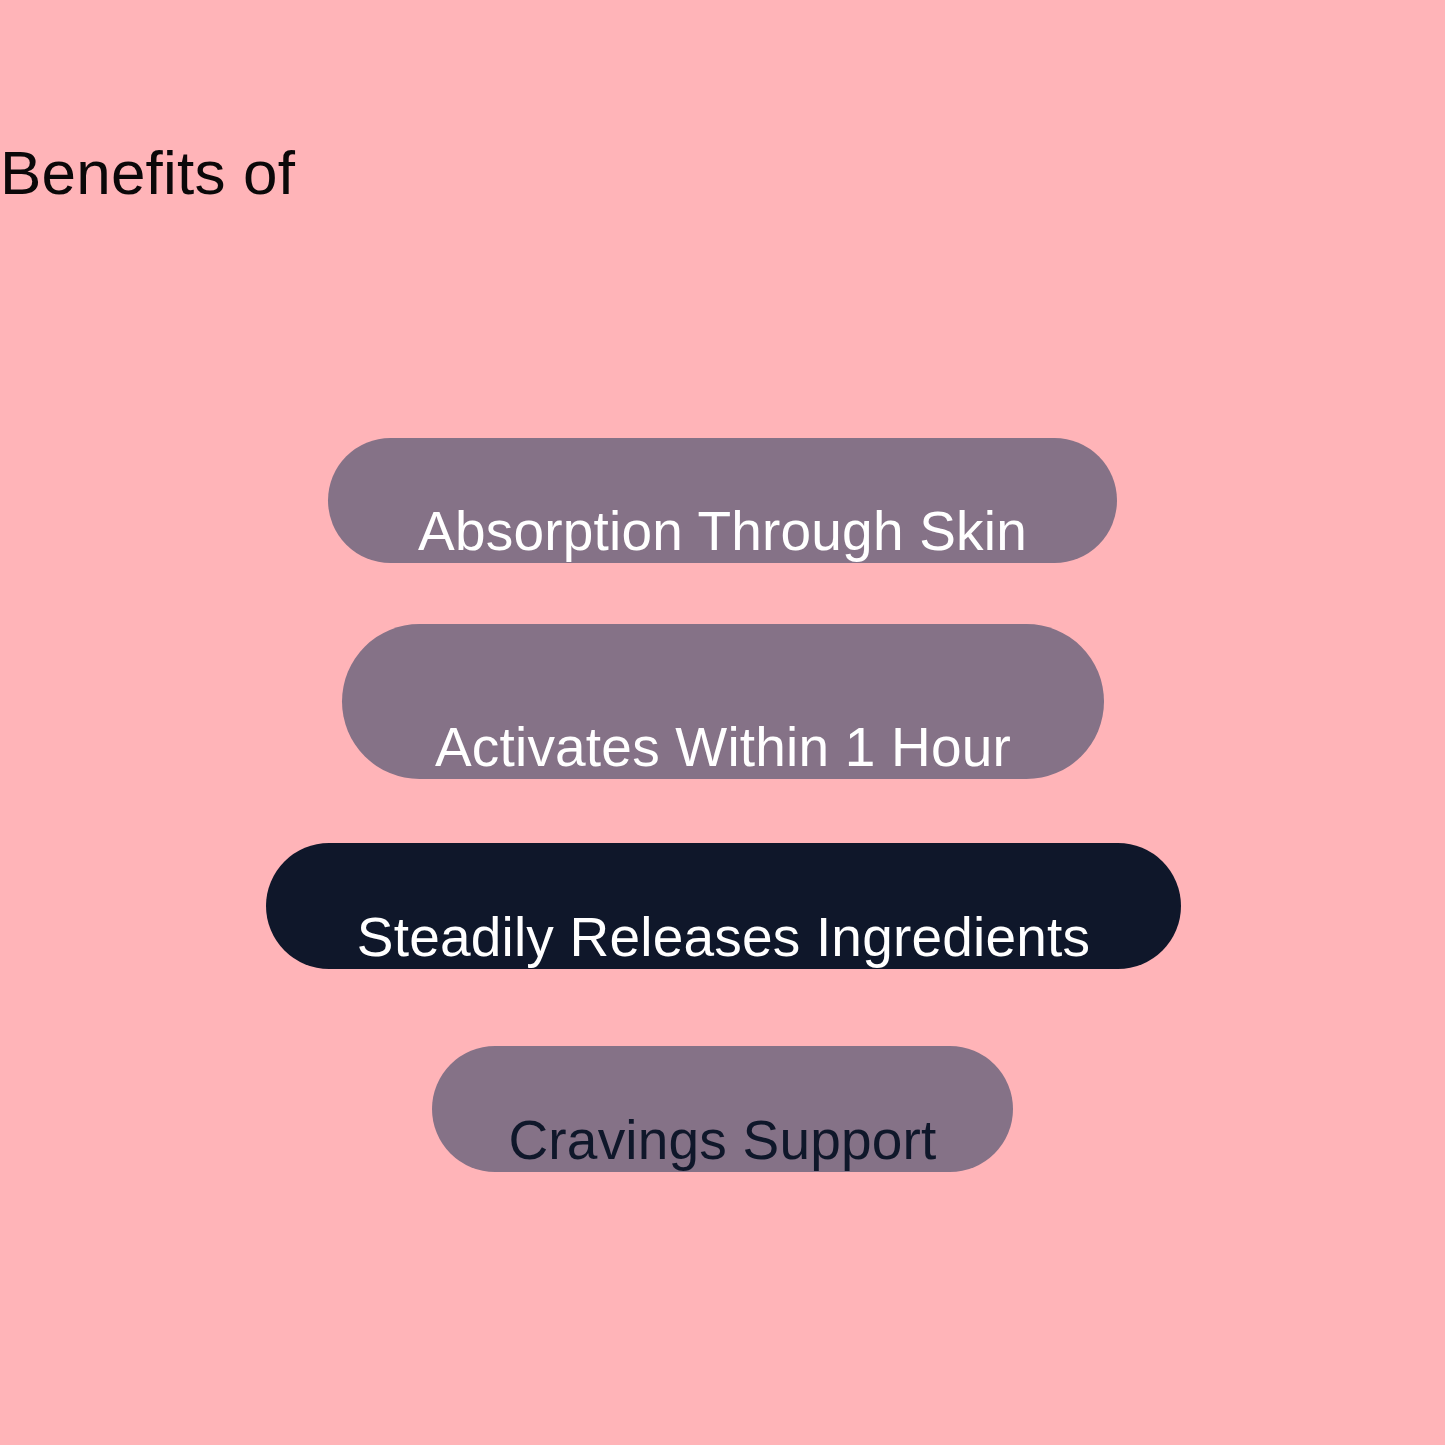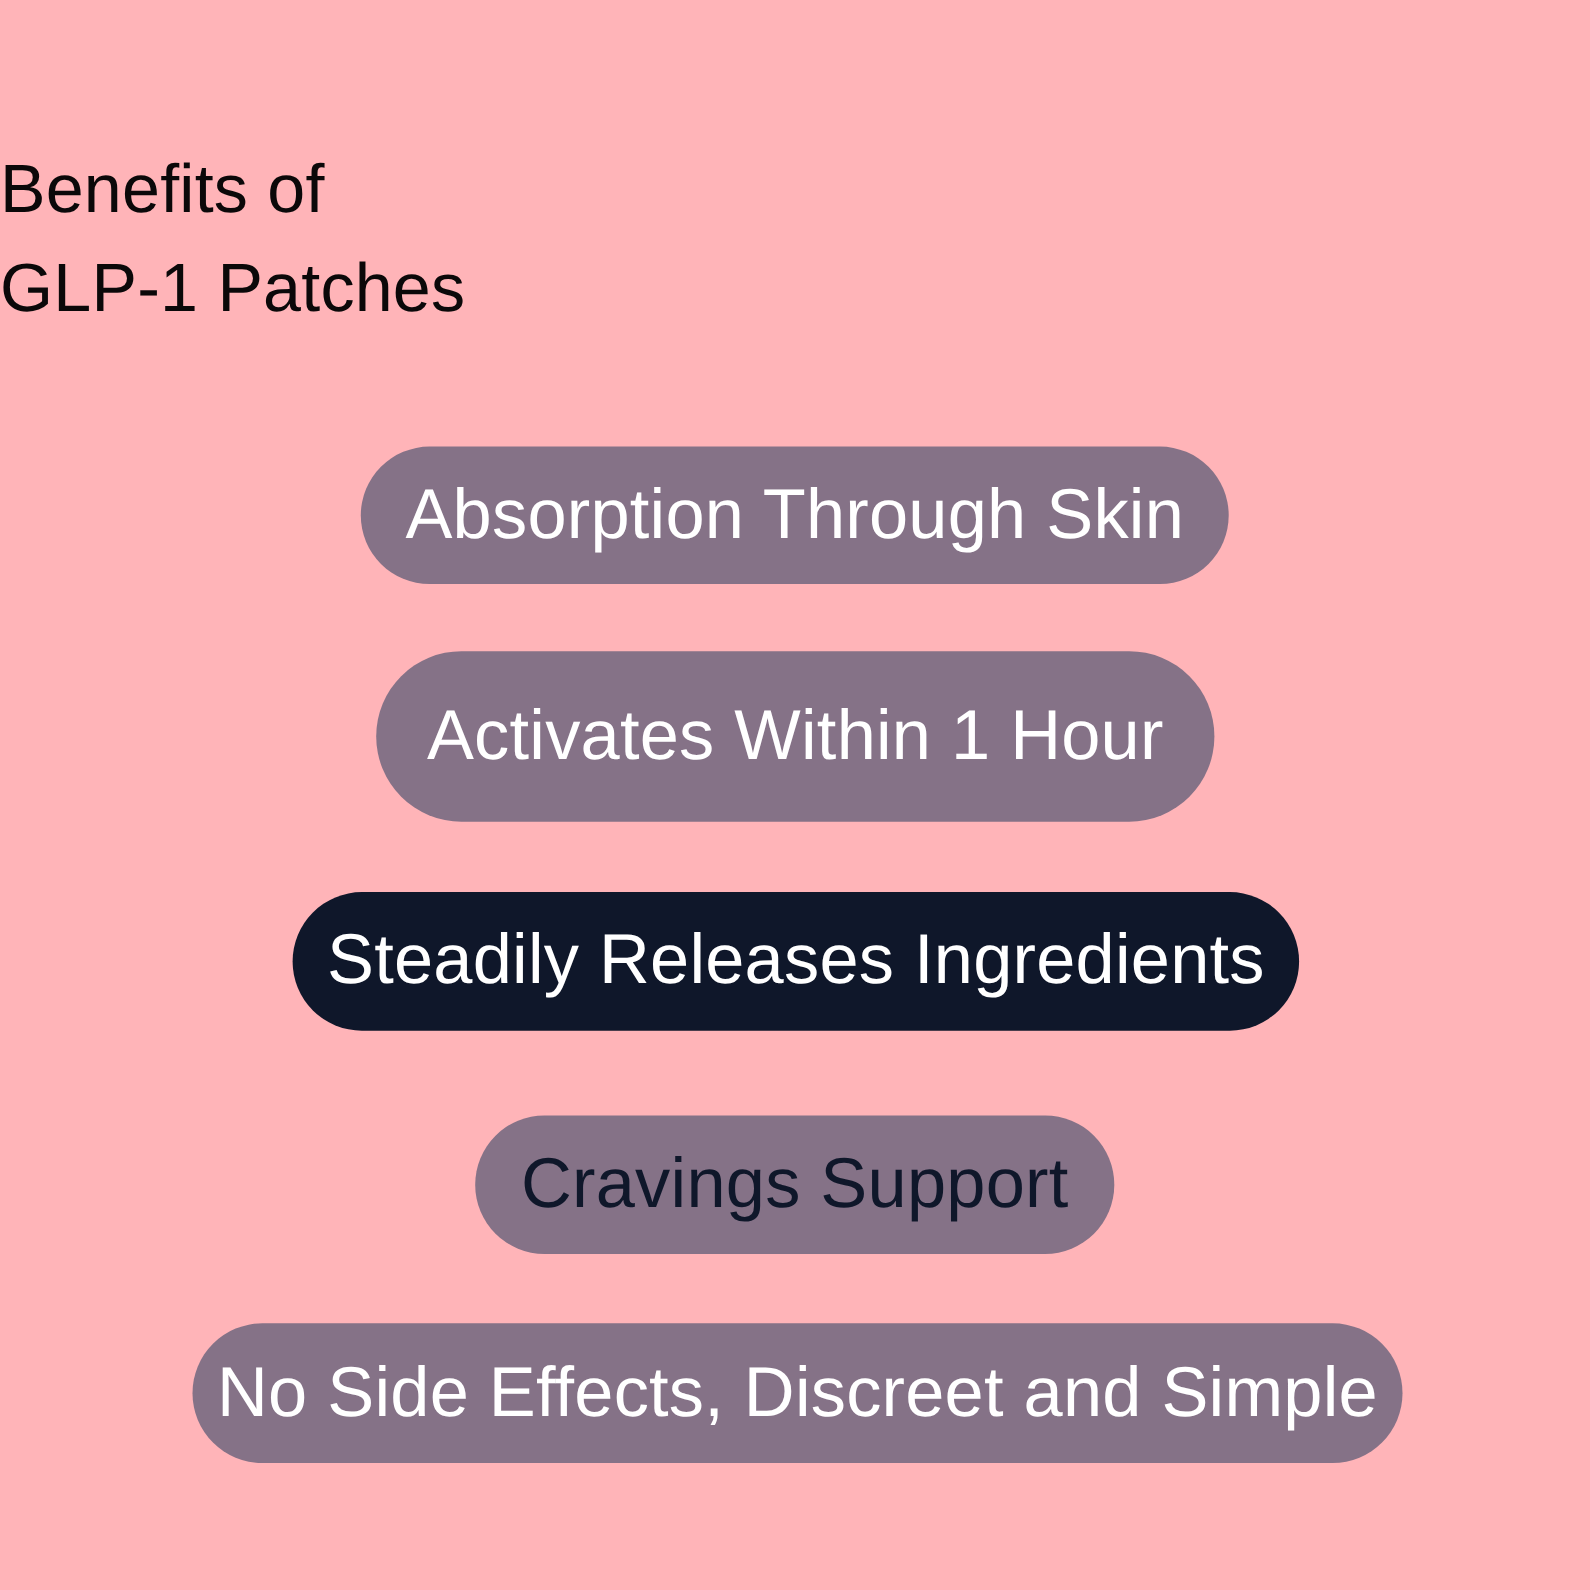--- a/index.html
+++ b/index.html
@@ -42,31 +42,32 @@
     position: absolute;
     left: 0;
     top: 0;
     width: 1445px;
     height: 1445px;
   }
 
   .pill {
     position: absolute;
     display: flex;
-    align-items: center;
+    align-items: flex-end;
     justify-content: center;
     background: #857287;
     border-radius: 999px;
     color: #ffffff;
-    font-size: 64px;
+    font-size: 55px;
     font-weight: 400;
     letter-spacing: 0.2px;
     white-space: nowrap;
     text-align: center;
     padding-bottom: 4px;
+    margin-top: 32px;
   }
 
   .pill-label {
     display: block;
     line-height: 1;
   }
 
   
   .pill-1 { left: 328px;  top: 406px;  width: 789px;  height: 125px; }
   .pill-2 { left: 342px;  top: 592px;  width: 762px;  height: 155px; }
@@ -74,39 +75,35 @@
   .pill-4 { left: 432px;  top: 1014px; width: 581px;  height: 126px; }
   .pill-5 { left: 175px;  top: 1203px; width: 1100px; height: 127px; }
 </style>
 </head>
 <body style="background: rgb(255, 180, 184);">
 
 <div id="poster" style="background: rgb(255, 180, 184);">
 
   <div id="title-block" style="color: rgb(11, 8, 9);">
     <span class="title-line">Benefits of</span>
-    <span class="title-line">GLP-1 Patches</span>
   </div>
 
   <div id="pill-list">
 
     <div class="pill pill-1" style="background: rgb(133, 114, 135); color: rgb(255, 255, 255);">
       <span class="pill-label">Absorption Through Skin</span>
     </div>
 
     <div class="pill pill-2" style="background: rgb(133, 114, 135); color: rgb(255, 255, 255);">
       <span class="pill-label">Activates Within 1 Hour</span>
     </div>
 
     <div class="pill pill-3" style="background: #0f172a; color: rgb(255, 255, 255);">
       <span class="pill-label">Steadily Releases Ingredients</span>
     </div>
 
     <div class="pill pill-4" style="background: rgb(133, 114, 135); color: #0f172a;">
       <span class="pill-label">Cravings Support</span>
     </div>
 
-    <div class="pill pill-5" style="background: rgb(133, 114, 135); color: rgb(255, 255, 255);">
-      <span class="pill-label">No Side Effects, Discreet and Simple</span>
-    </div>
 
   </div>
 </div>
 
 </body></html>

